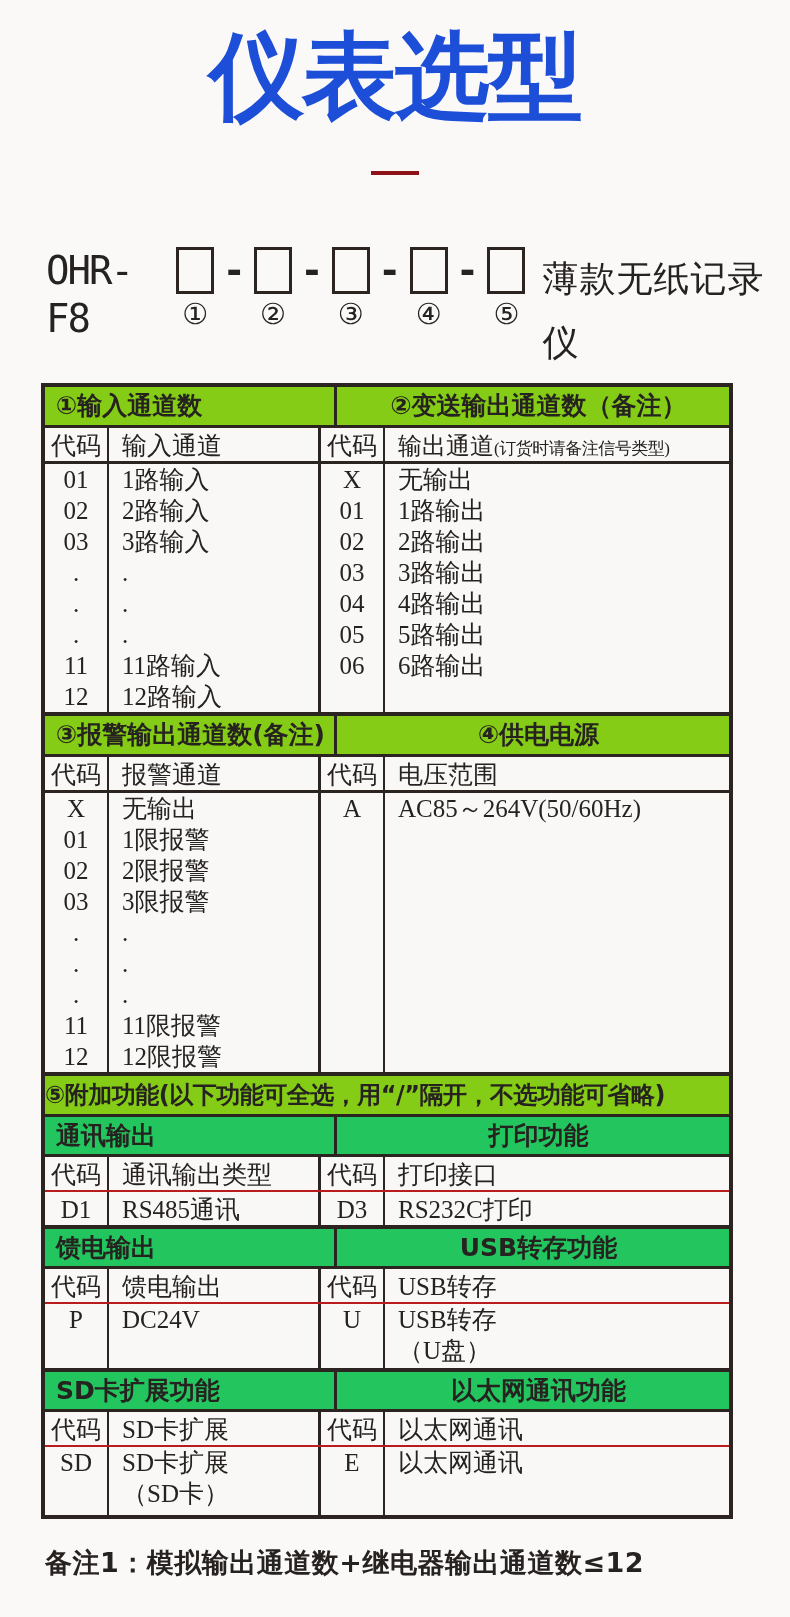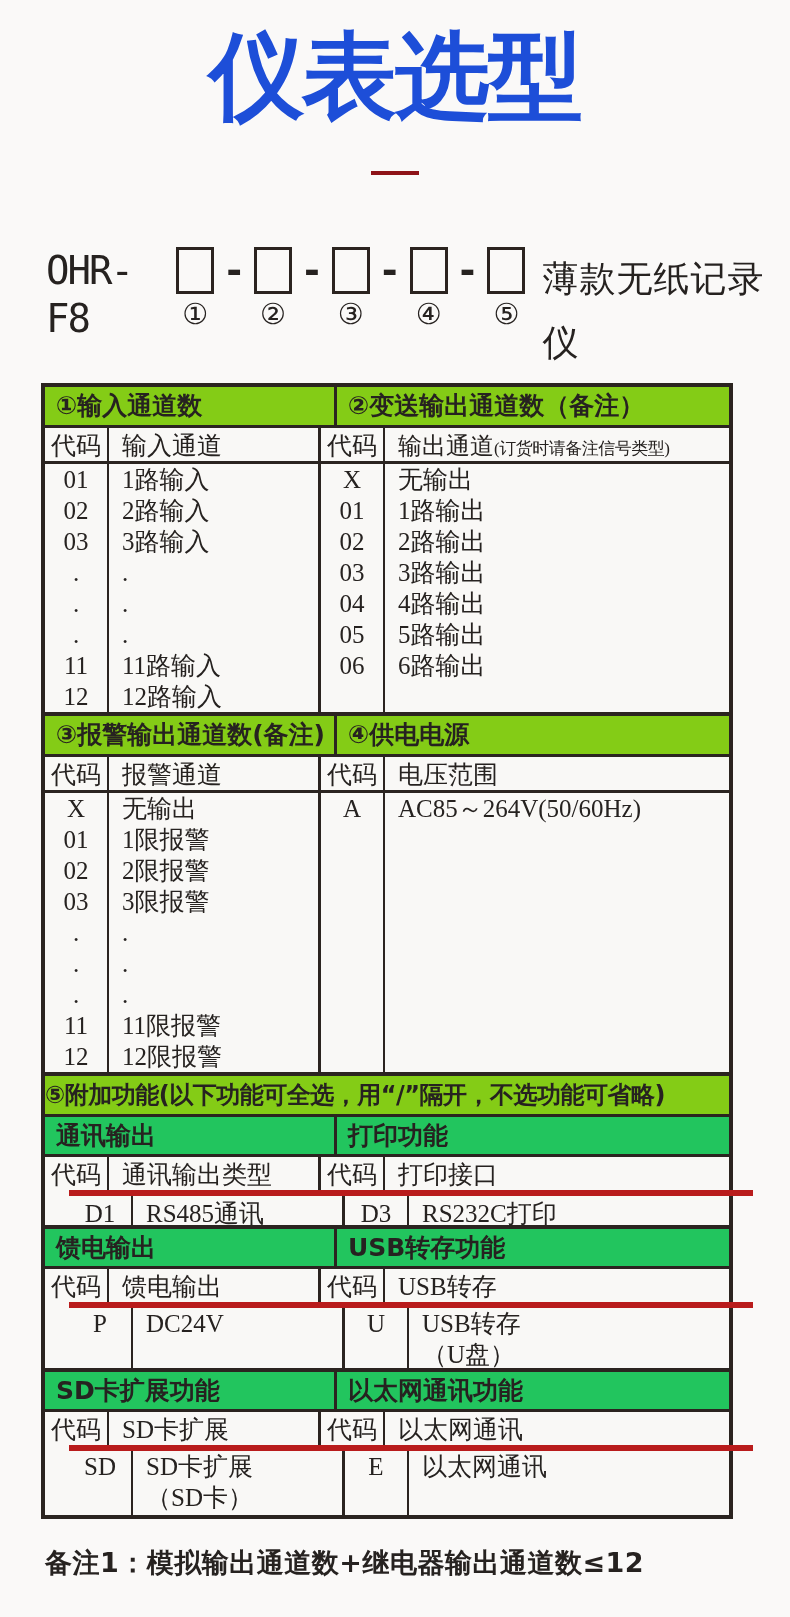--- a/index.html
+++ b/index.html
@@ -59,26 +59,26 @@
     letter-spacing:1px;
   }
   
   .sel-table {
     width:692px;
     margin:8px 0 0 41px;
     border:4px solid #2b2420;
     background:#f9f8f6;
   }
   .band { display:flex; width:100%; }
-  .bt2 { border-top:6px solid #b91c1c;margin-left:24px; }
+  .bt2 { border-top:2px solid #b91c1c; }
   .bt3 { border-top:3px solid #2b2420; }
   .bt4 { border-top:4px solid #2b2420; }
   
   .gl { width:292px; border-right:3px solid #2b2420; }
-  .gr { flex:1; }
+  .gr { flex:1;text-align:center; }
   .graybar {
     background:#84cc16;
     height:38px; line-height:38px;
     font-family:"DejaVu Sans", sans-serif;
     font-weight:bold; font-size:25px;
     padding-left:11px;
     white-space:nowrap; overflow:hidden;
   }
   .graybar.full { font-size:24px; padding-left:0; letter-spacing:-0.5px; }
   .subbar {

